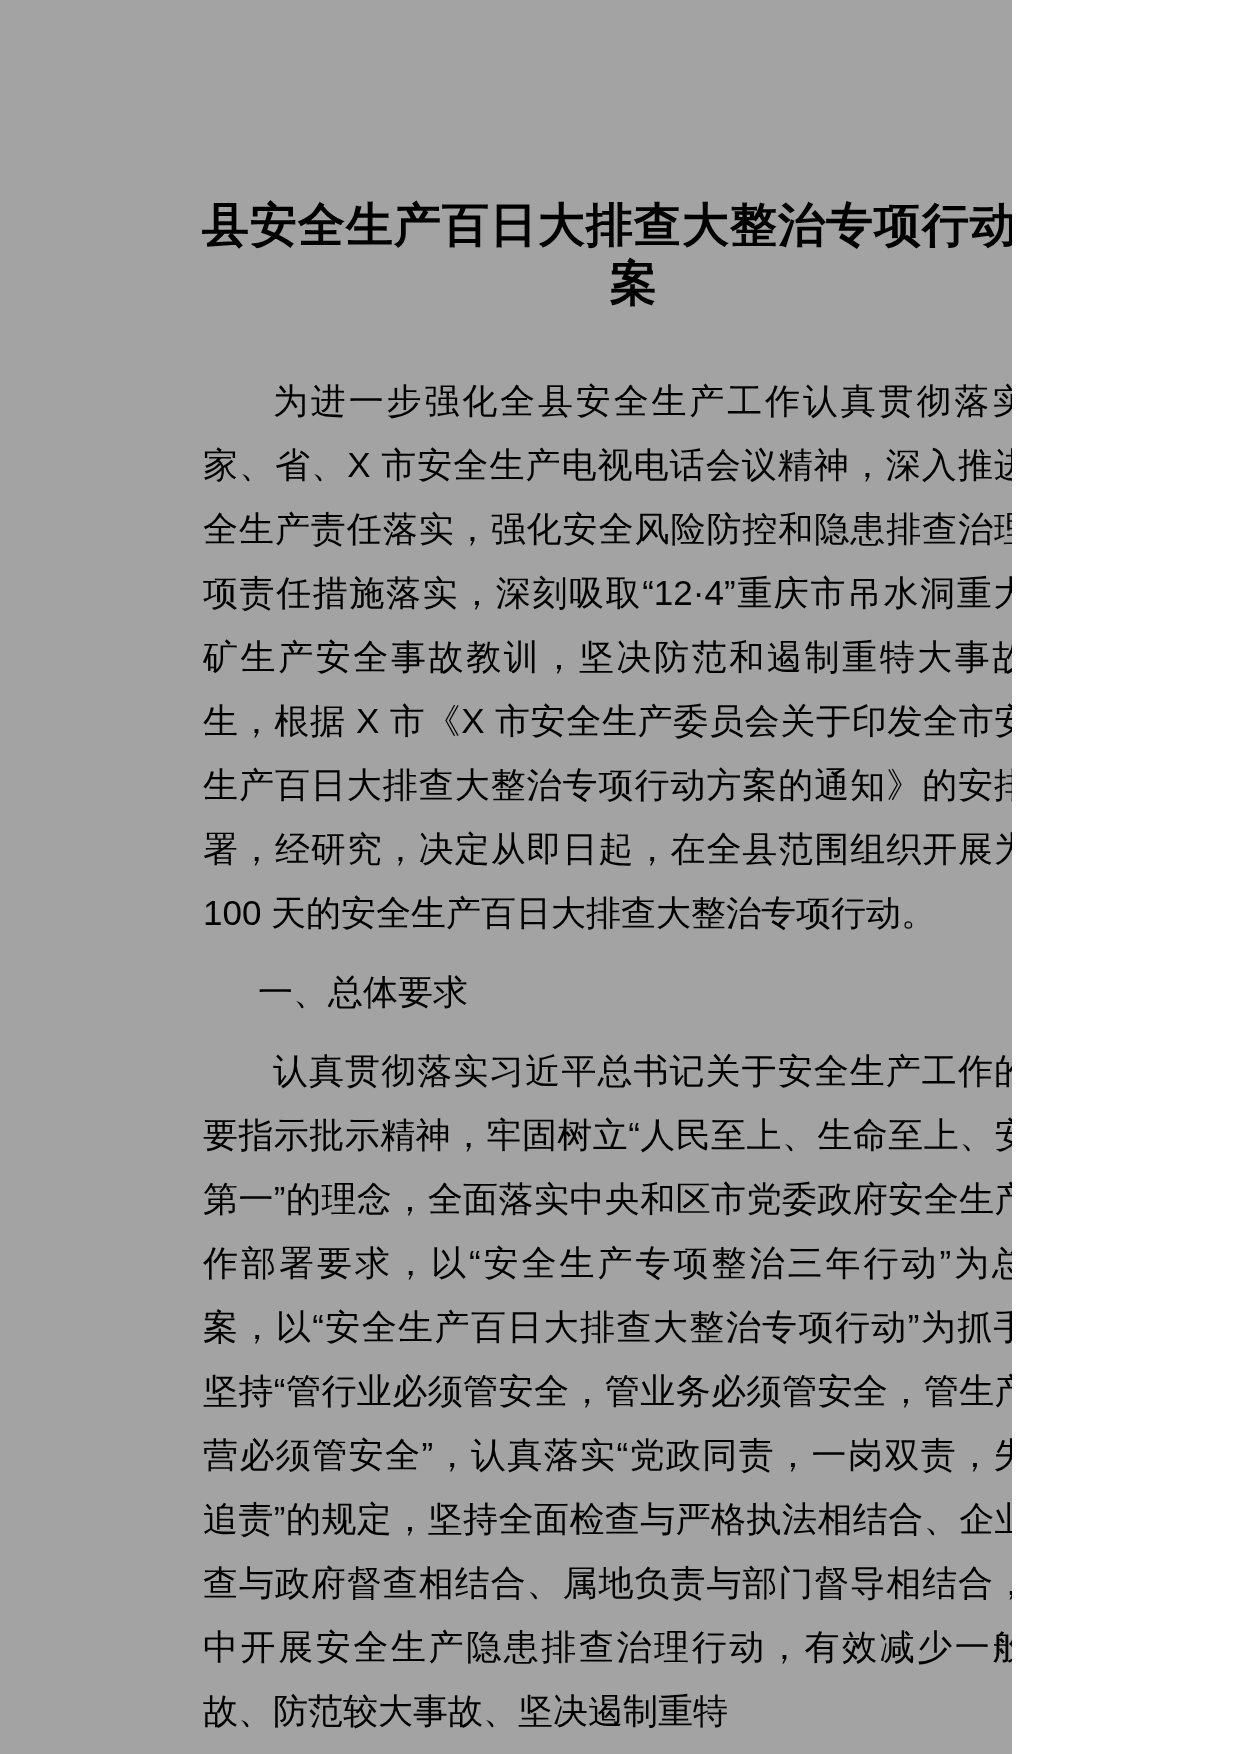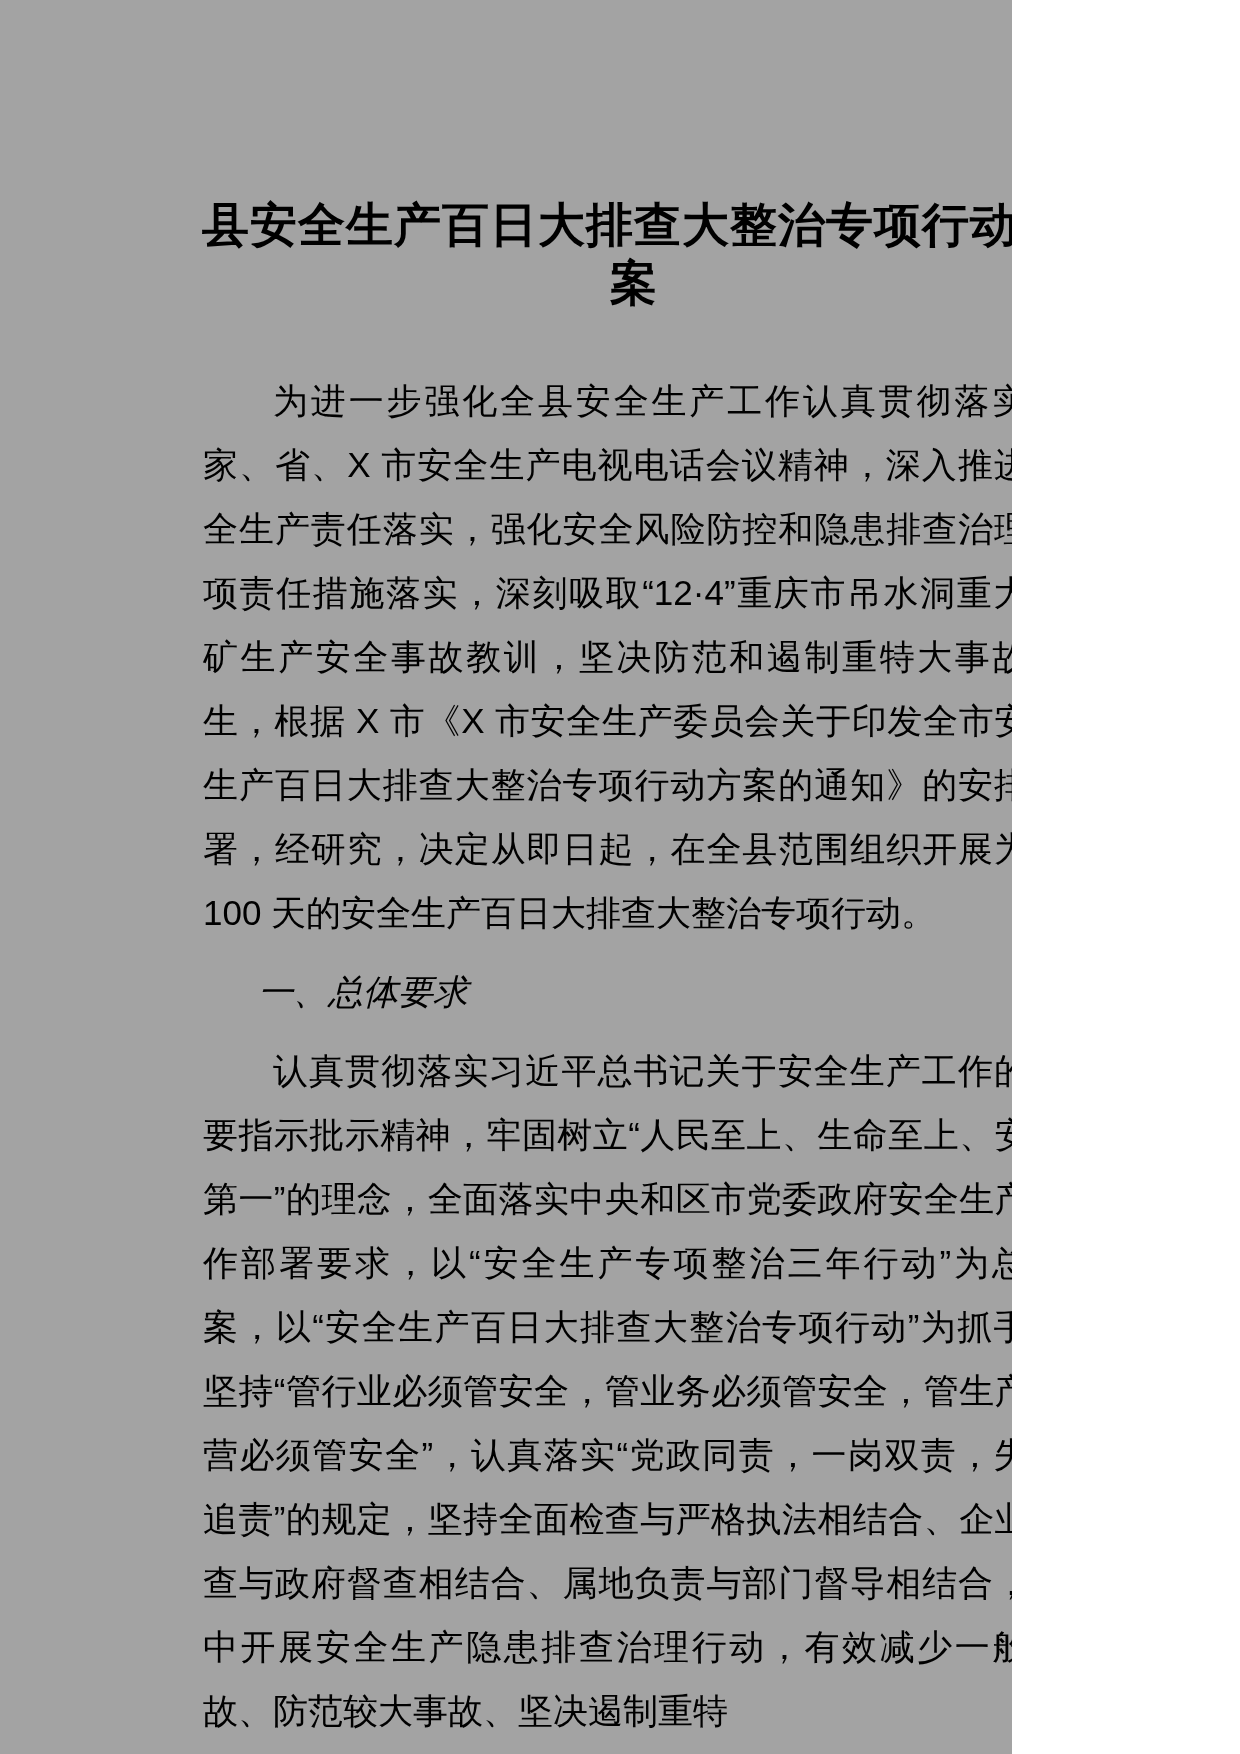--- a/index.html
+++ b/index.html
@@ -43,21 +43,20 @@
   .para.first {
     margin-top: 57px;
   }
   .section-heading {
     margin: 0;
     font-size: 35px;
     line-height: 64px;
     text-indent: 2em;
     font-weight: normal;
     color: #000000;
-    font-style: italic;
   }
 </style>
 </head>
 <body>
 
 <div class="page">
   <div class="content">
     <h1 class="doc-title">县安全生产百日大排查大整治专项行动方案</h1>
     <p class="para first">为进一步强化全县安全生产工作认真贯彻落实国家、省、X 市安全生产电视电话会议精神，深入推进安全生产责任落实，强化安全风险防控和隐患排查治理各项责任措施落实，深刻吸取“12·4”重庆市吊水洞重大煤矿生产安全事故教训，坚决防范和遏制重特大事故发生，根据 X 市《X 市安全生产委员会关于印发全市安全生产百日大排查大整治专项行动方案的通知》的安排部署，经研究，决定从即日起，在全县范围组织开展为期 100 天的安全生产百日大排查大整治专项行动。</p>
     <p class="section-heading">一、总体要求</p>

